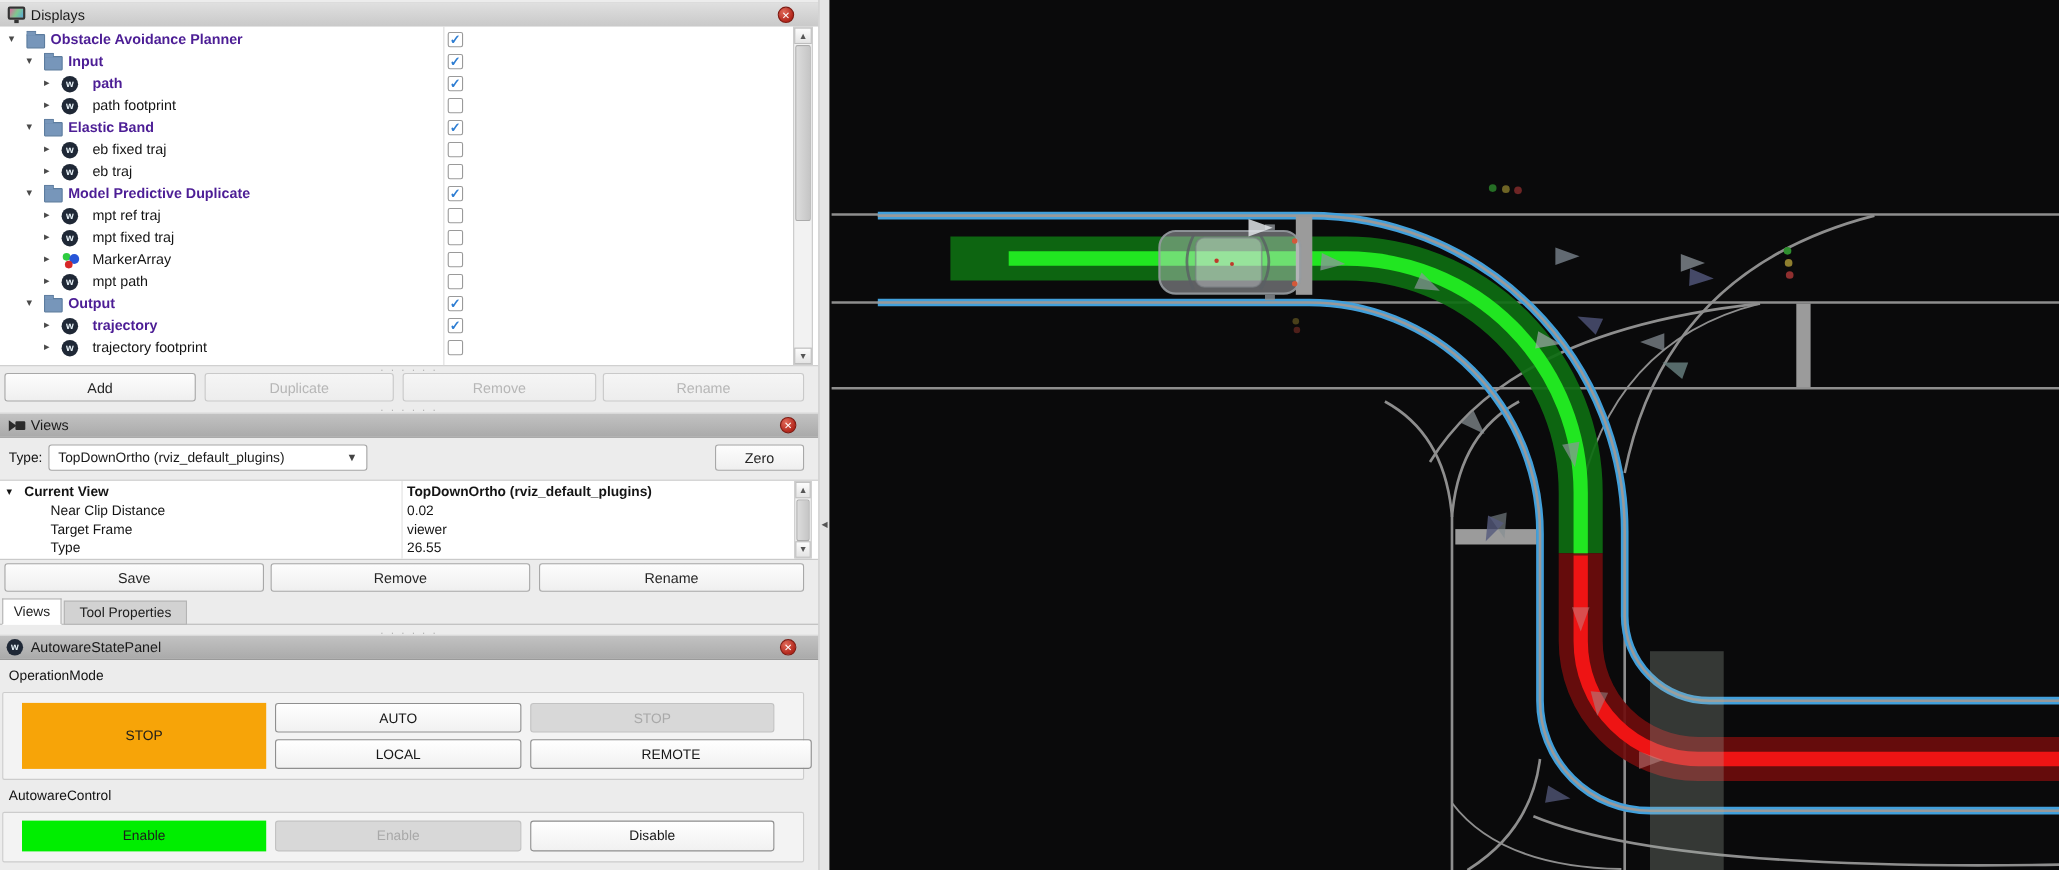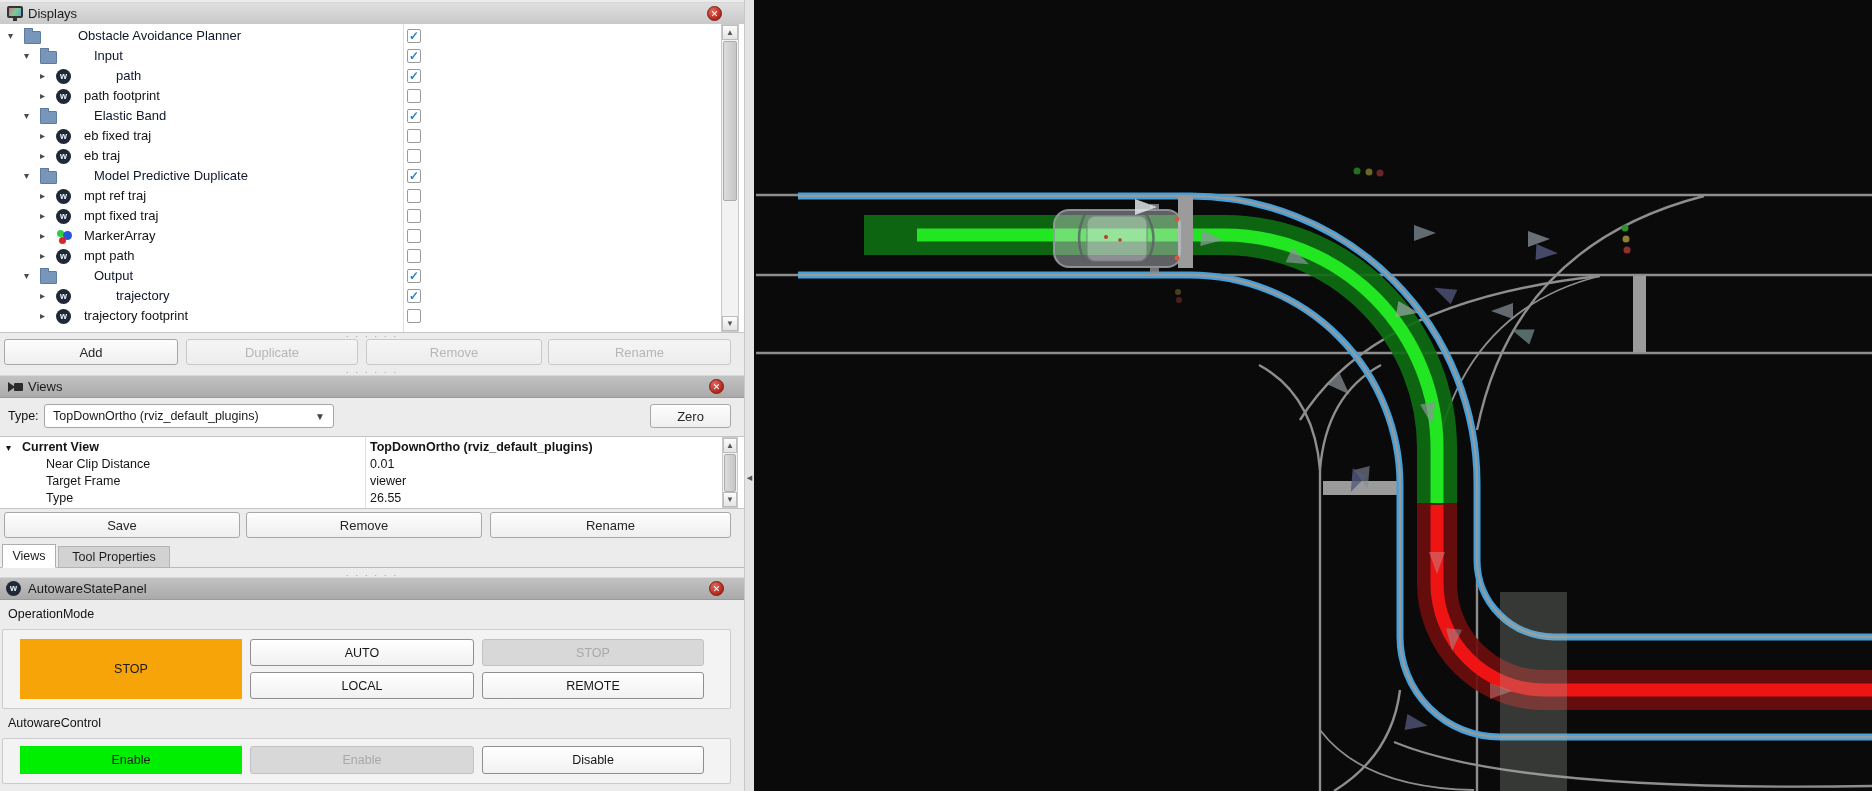--- a/index.html
+++ b/index.html
@@ -14,21 +14,21 @@
     background:radial-gradient(circle at 35% 30%,#e06a5a,#b3271c 70%);border:1px solid #7e1a12;
     color:#fff;font-size:9px;line-height:14px;text-align:center;box-sizing:border-box;cursor:default;}
   .dots{position:absolute;left:0;width:744px;text-align:center;color:#9a9a9a;font-size:9px;letter-spacing:2px;height:8px;line-height:6px;}
   
   #tree{position:absolute;left:0;top:24px;width:744px;height:308px;background:#fff;border-bottom:1px solid #c5c5c5;}
   .vsep{position:absolute;left:403px;top:0;width:1px;height:308px;background:#ddd;}
   .trow{position:absolute;left:0;width:720px;height:20px;font-size:13px;line-height:20px;}
   .texp{position:absolute;top:0;color:#4a4a4a;font-size:10px;width:12px;}
   .tico{position:absolute;top:3px;}
   .tlab{position:absolute;top:0;white-space:nowrap;color:#141414;}
-  .tlab.bold{font-weight:normal;color:#0f172a;margin-left:32px;}
+  .tlab.bold{font-weight:bold;color:#4c1d95;}
   .folder{width:15px;height:11px;background:#7796ba;border:1px solid #5c7c9e;border-radius:1px;position:relative;margin-top:2px;}
   .folder:before{content:"";position:absolute;left:-1px;top:-4px;width:7px;height:3px;background:#7796ba;border:1px solid #5c7c9e;border-bottom:none;border-radius:1px 1px 0 0;}
   .awicon{width:15px;height:15px;border-radius:50%;background:#1f2836;color:#e8f2f8;font-size:9px;font-weight:bold;
     text-align:center;line-height:15px;}
   .mkicon{width:16px;height:16px;position:relative;}
   .mkicon i{position:absolute;border-radius:50%;}
   .cb{position:absolute;left:407px;width:14px;height:14px;background:#fff;border:1px solid #9a9a9a;border-radius:2px;
     box-sizing:border-box;font-size:12px;line-height:12px;text-align:center;color:#2d7dd2;font-weight:bold;}
   
   .sbar{position:absolute;background:#f2f2f2;border:1px solid #c9c9c9;box-sizing:border-box;}
@@ -244,21 +244,21 @@
 
 <div id="cvtable">
   <div class="cvcolsep"></div>
 <div class="cvrow hdr" style="top: 2px;">
       <span class="nm" style="left: 6px; font-weight: normal; font-size: 10px;">▾</span>
       <span class="nm" style="left: 22px;">Current View</span>
       <span class="vl">TopDownOrtho (rviz_default_plugins)</span>
     </div>
     <div class="cvrow" style="top: 19px;">
       <span class="nm" style="left: 46px;">Near Clip Distance</span>
-      <span class="vl">0.01</span>
+      <span class="vl">0.02</span>
     </div>
     <div class="cvrow" style="top: 36px; text-decoration: underline;">
       <span class="nm" style="left: 46px;">Target Frame</span>
       <span class="vl">viewer</span>
     </div>
     <div class="cvrow" style="top: 53px;">
       <span class="nm" style="left: 46px;">Type</span>
       <span class="vl">26.55</span>
     </div>
     <div class="sbar" style="left: 722px; top: 0px; width: 16px; height: 71px;">
@@ -283,21 +283,21 @@
   <span class="ttl">AutowareStatePanel</span>
   <span class="closebtn" style="left:709px;top:3px">✕</span>
 </div>
 
 <div class="lbl" style="left:8px;top:607px">OperationMode</div>
 <div class="grpbox" style="top:629px;height:80px"></div>
 <div class="statusbox stop" style="left:20px;top:639px;width:222px;height:60px;line-height:60px">STOP</div>
 <button class="awbtn" style="left:250px;top:639px;width:224px;height:27px">AUTO</button>
 <button class="awbtn disabled" style="left:482px;top:639px;width:222px;height:27px">STOP</button>
 <button class="awbtn" style="left:250px;top:672px;width:224px;height:27px">LOCAL</button>
-<button class="awbtn" style="left:482px;top:672px;width:222px;height:27px">REMOTE</button>
+<button class="awbtn" style="left:482px;top:672px;width:256px;height:27px">REMOTE</button>
 
 <div class="lbl" style="left:8px;top:716px">AutowareControl</div>
 <div class="grpbox" style="top:738px;height:46px"></div>
 <div class="statusbox enable" style="left:20px;top:746px;width:222px;height:28px;line-height:28px">Enable</div>
 <button class="awbtn disabled" style="left:250px;top:746px;width:224px;height:28px">Enable</button>
 <button class="awbtn" style="left:482px;top:746px;width:222px;height:28px">Disable</button>
 
 <div id="vsplit"></div>
 <div id="vhandle">◂</div>
 

